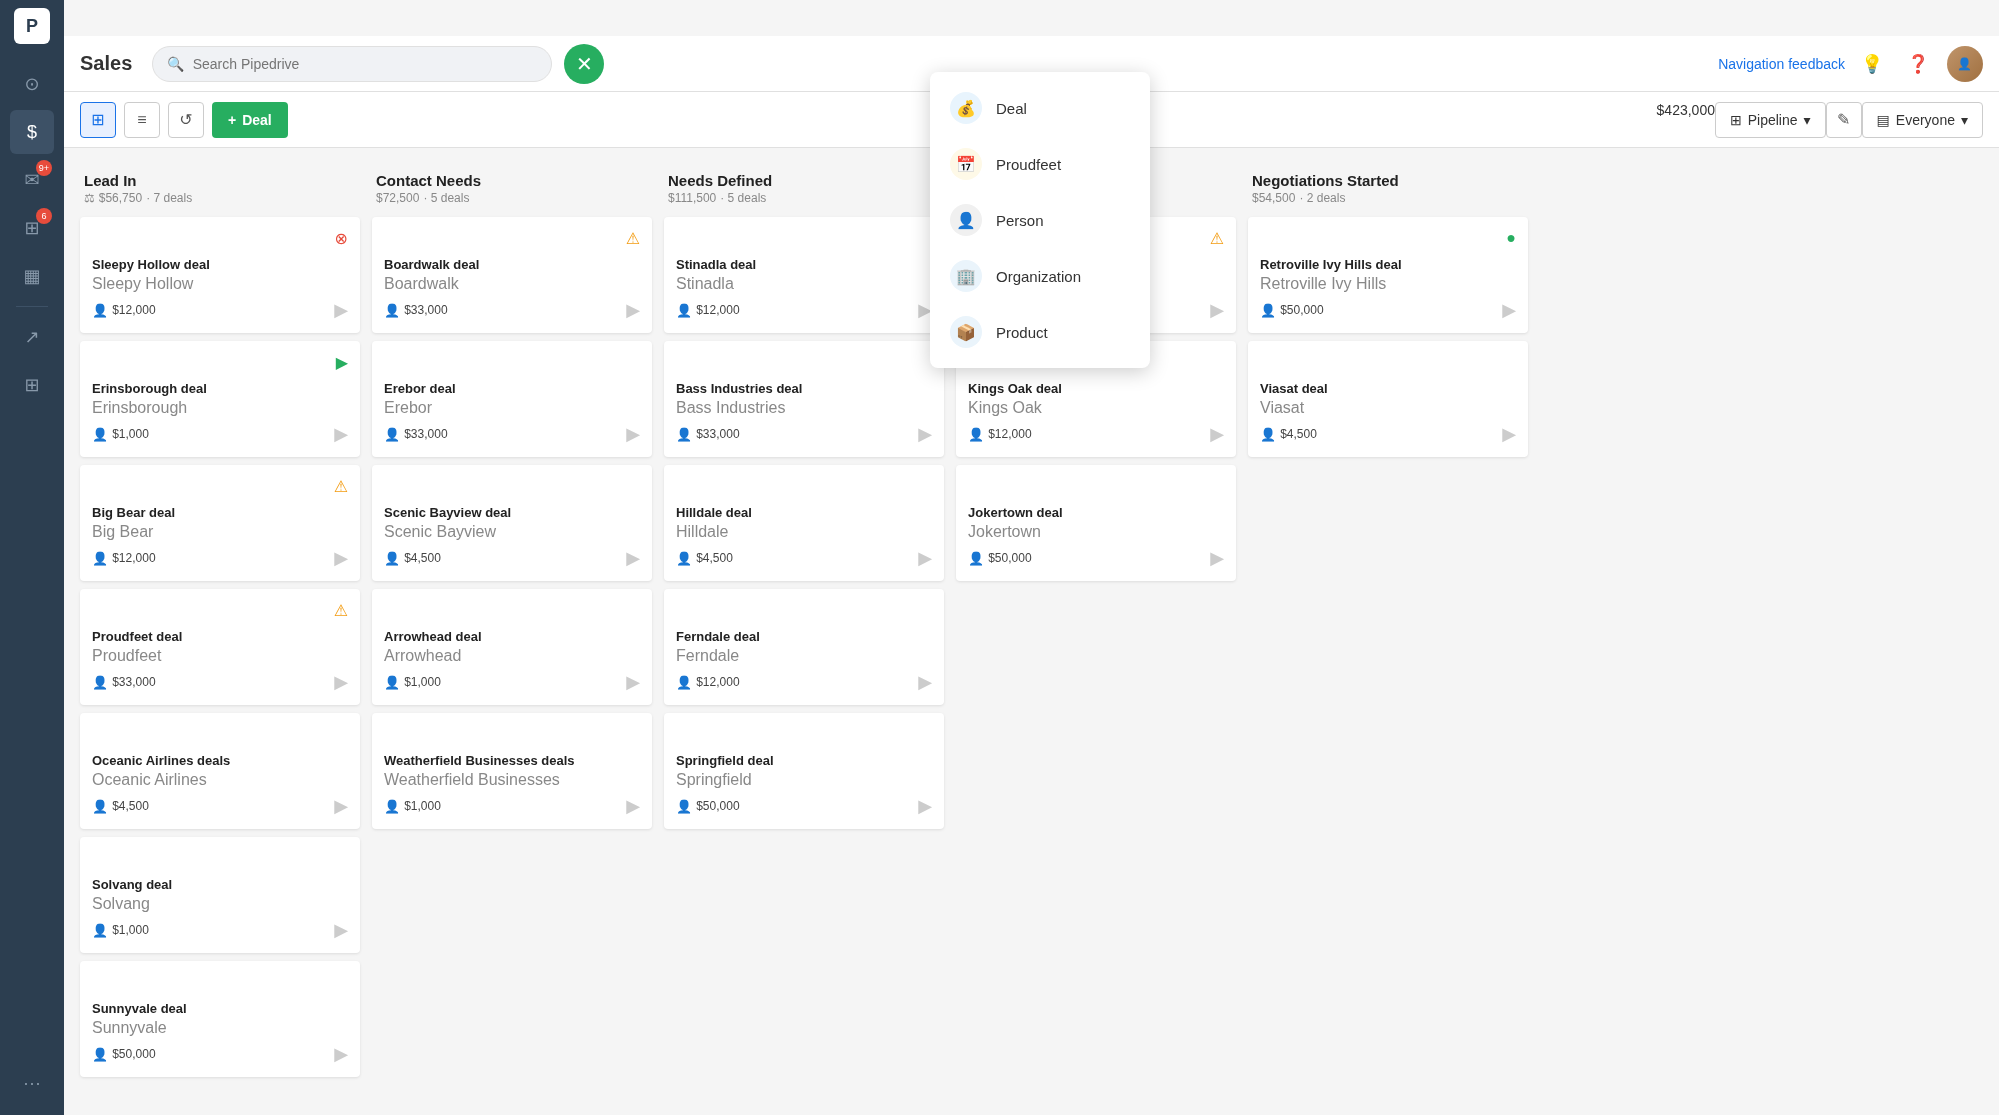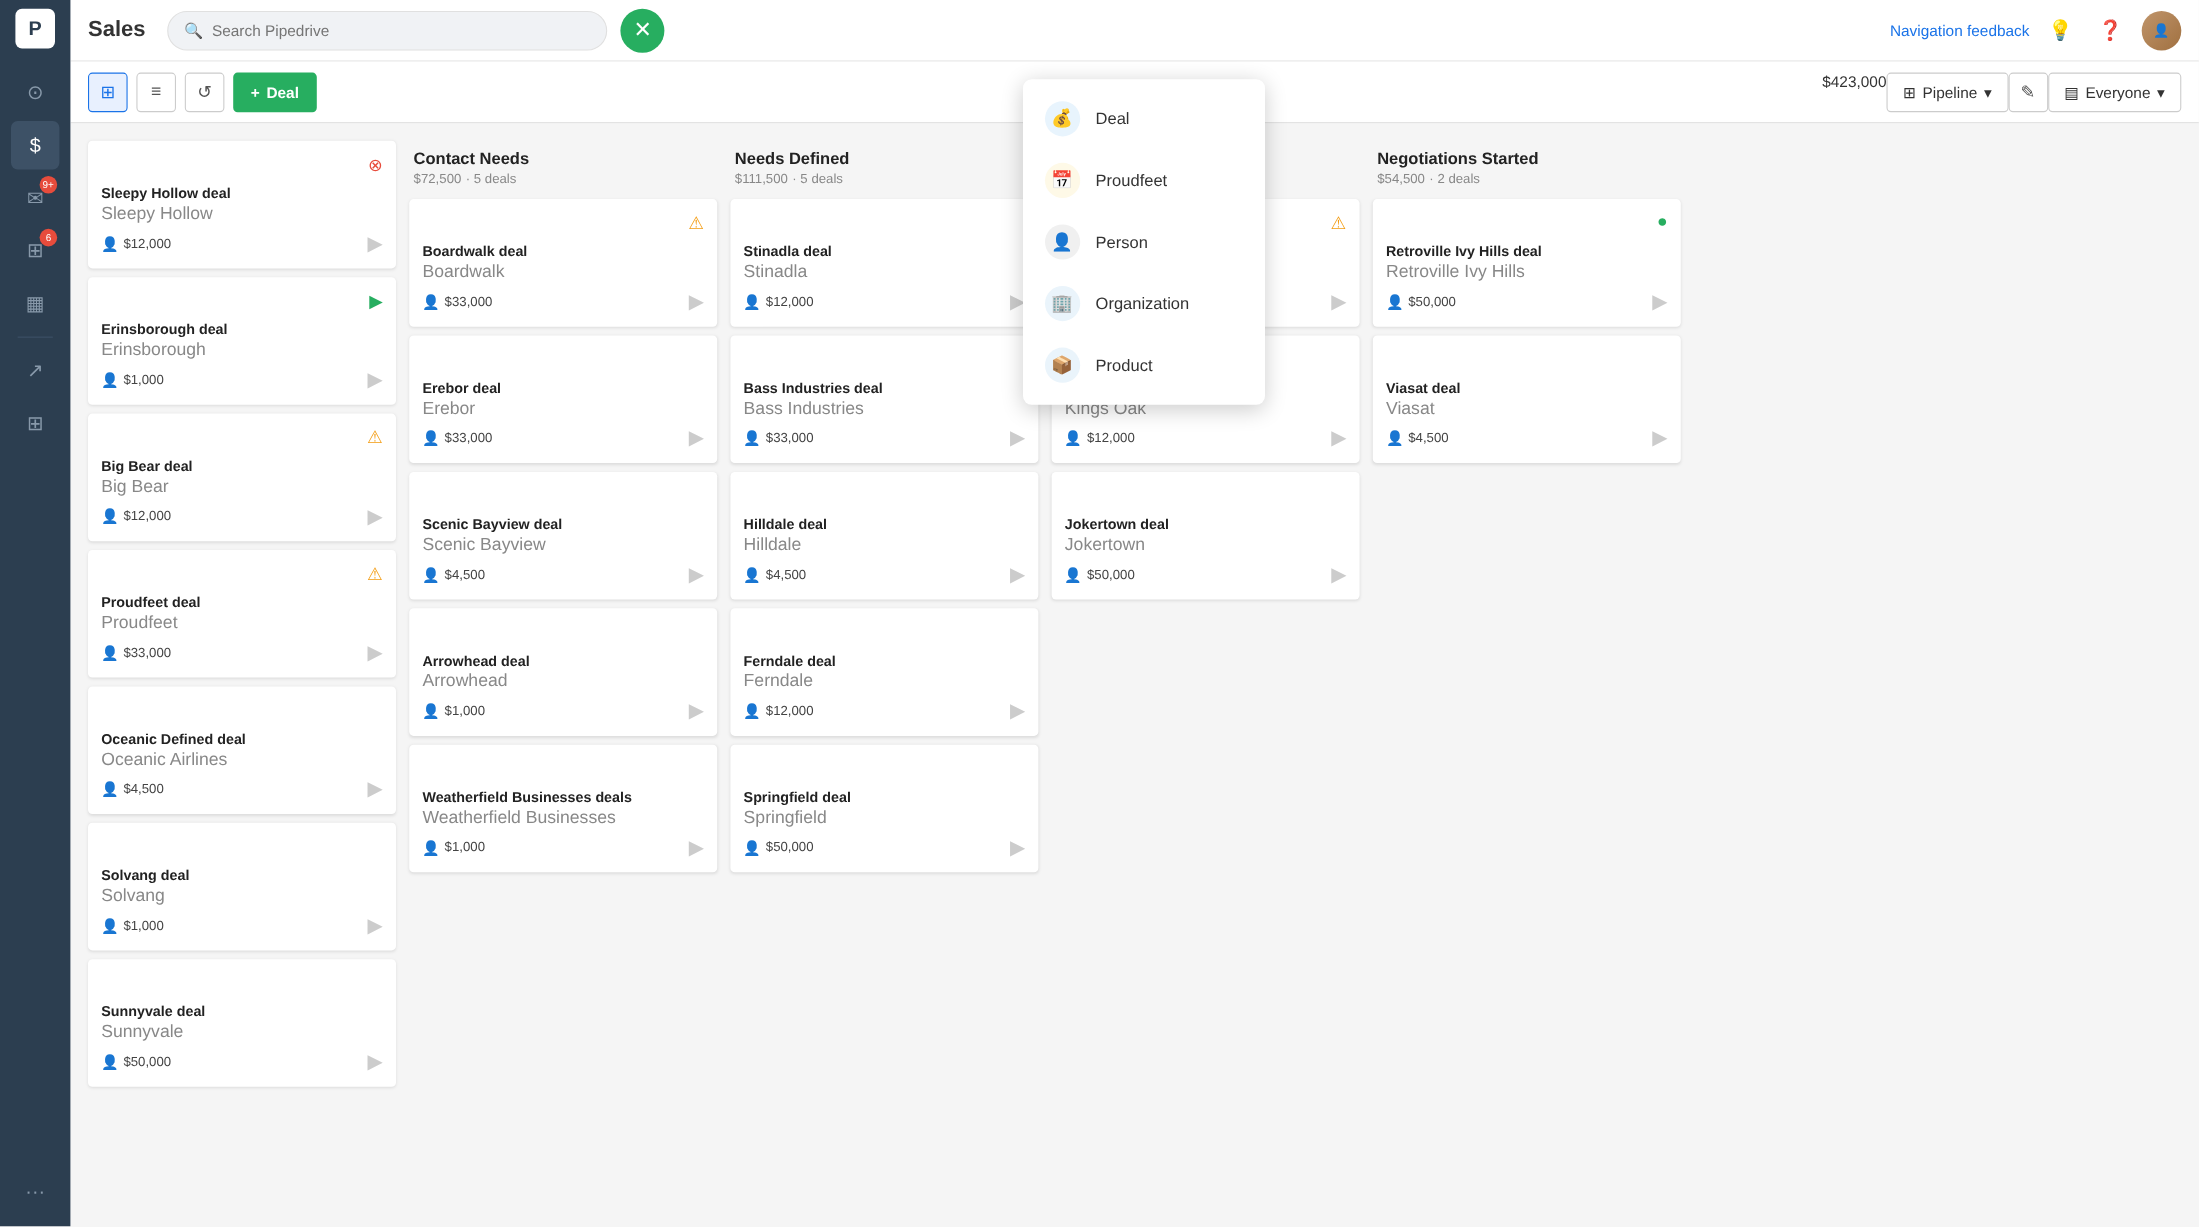--- a/index.html
+++ b/index.html
@@ -39,21 +39,21 @@
     }
     .sidebar-divider { width: 32px; height: 1px; background: #3d5166; margin: 6px 0; }
     .sidebar-bottom { margin-top: auto; }
 
     
     .main { flex: 1; display: flex; flex-direction: column; overflow: hidden; }
 
     
     .topnav {
       height: 56px; background: #fff; border-bottom: 1px solid #e0e0e0;
-      display: flex; align-items: center; padding: 0 16px; gap: 12px; flex-shrink: 0;
+      display: flex; align-items: center; padding: 0 16px; gap: 12px; flex-shrink: 0; margin-top: 36px;
     }
     .topnav-title { font-size: 20px; font-weight: 700; color: #333; margin-right: 8px; }
     .search-bar {
       flex: 1; max-width: 400px;
       background: #f0f2f5; border: 1px solid #e0e0e0; border-radius: 20px;
       display: flex; align-items: center; padding: 0 14px; height: 36px; gap: 8px;
     }
     .search-bar input {
       border: none; background: transparent; outline: none; font-size: 14px; color: #666; width: 100%;
     }
@@ -225,20 +225,28 @@
       <div class="filter-btn">
         <span>▤</span>
         <span>Everyone</span>
         <span>▾</span>
       </div>
     </div>
   </div>
 
   <div class="board" id="board">
       <div class="column">
+    <div class="column-header">
+      <div class="column-title">Lead In</div>
+      <div class="column-meta">
+        <span>⚖</span>
+        <span>$56,750</span>
+        <span>· 7 deals</span>
+      </div>
+    </div>
   <div class="column-cards">
       <div class="card">
         <div class="card-title">Sleepy Hollow deal</div>
         <div class="card-subtitle">Sleepy Hollow</div>
         <span class="card-status status-red">⊗</span>
         <div class="card-footer">
           <div class="card-amount">
             <span style="font-size:13px;">👤</span>
             <span>$12,000</span>
           </div>
@@ -279,21 +287,21 @@
         <div class="card-footer">
           <div class="card-amount">
             <span style="font-size:13px;">👤</span>
             <span>$33,000</span>
           </div>
           <span class="card-arrow">▶</span>
         </div>
       </div>
 
       <div class="card">
-        <div class="card-title">Oceanic Defined deal</div>
+        <div class="card-title">Oceanic Airlines deals</div>
         <div class="card-subtitle">Oceanic Airlines</div>
 
         <div class="card-footer">
           <div class="card-amount">
             <span style="font-size:13px;">👤</span>
             <span>$4,500</span>
           </div>
           <span class="card-arrow">▶</span>
         </div>
       </div>

